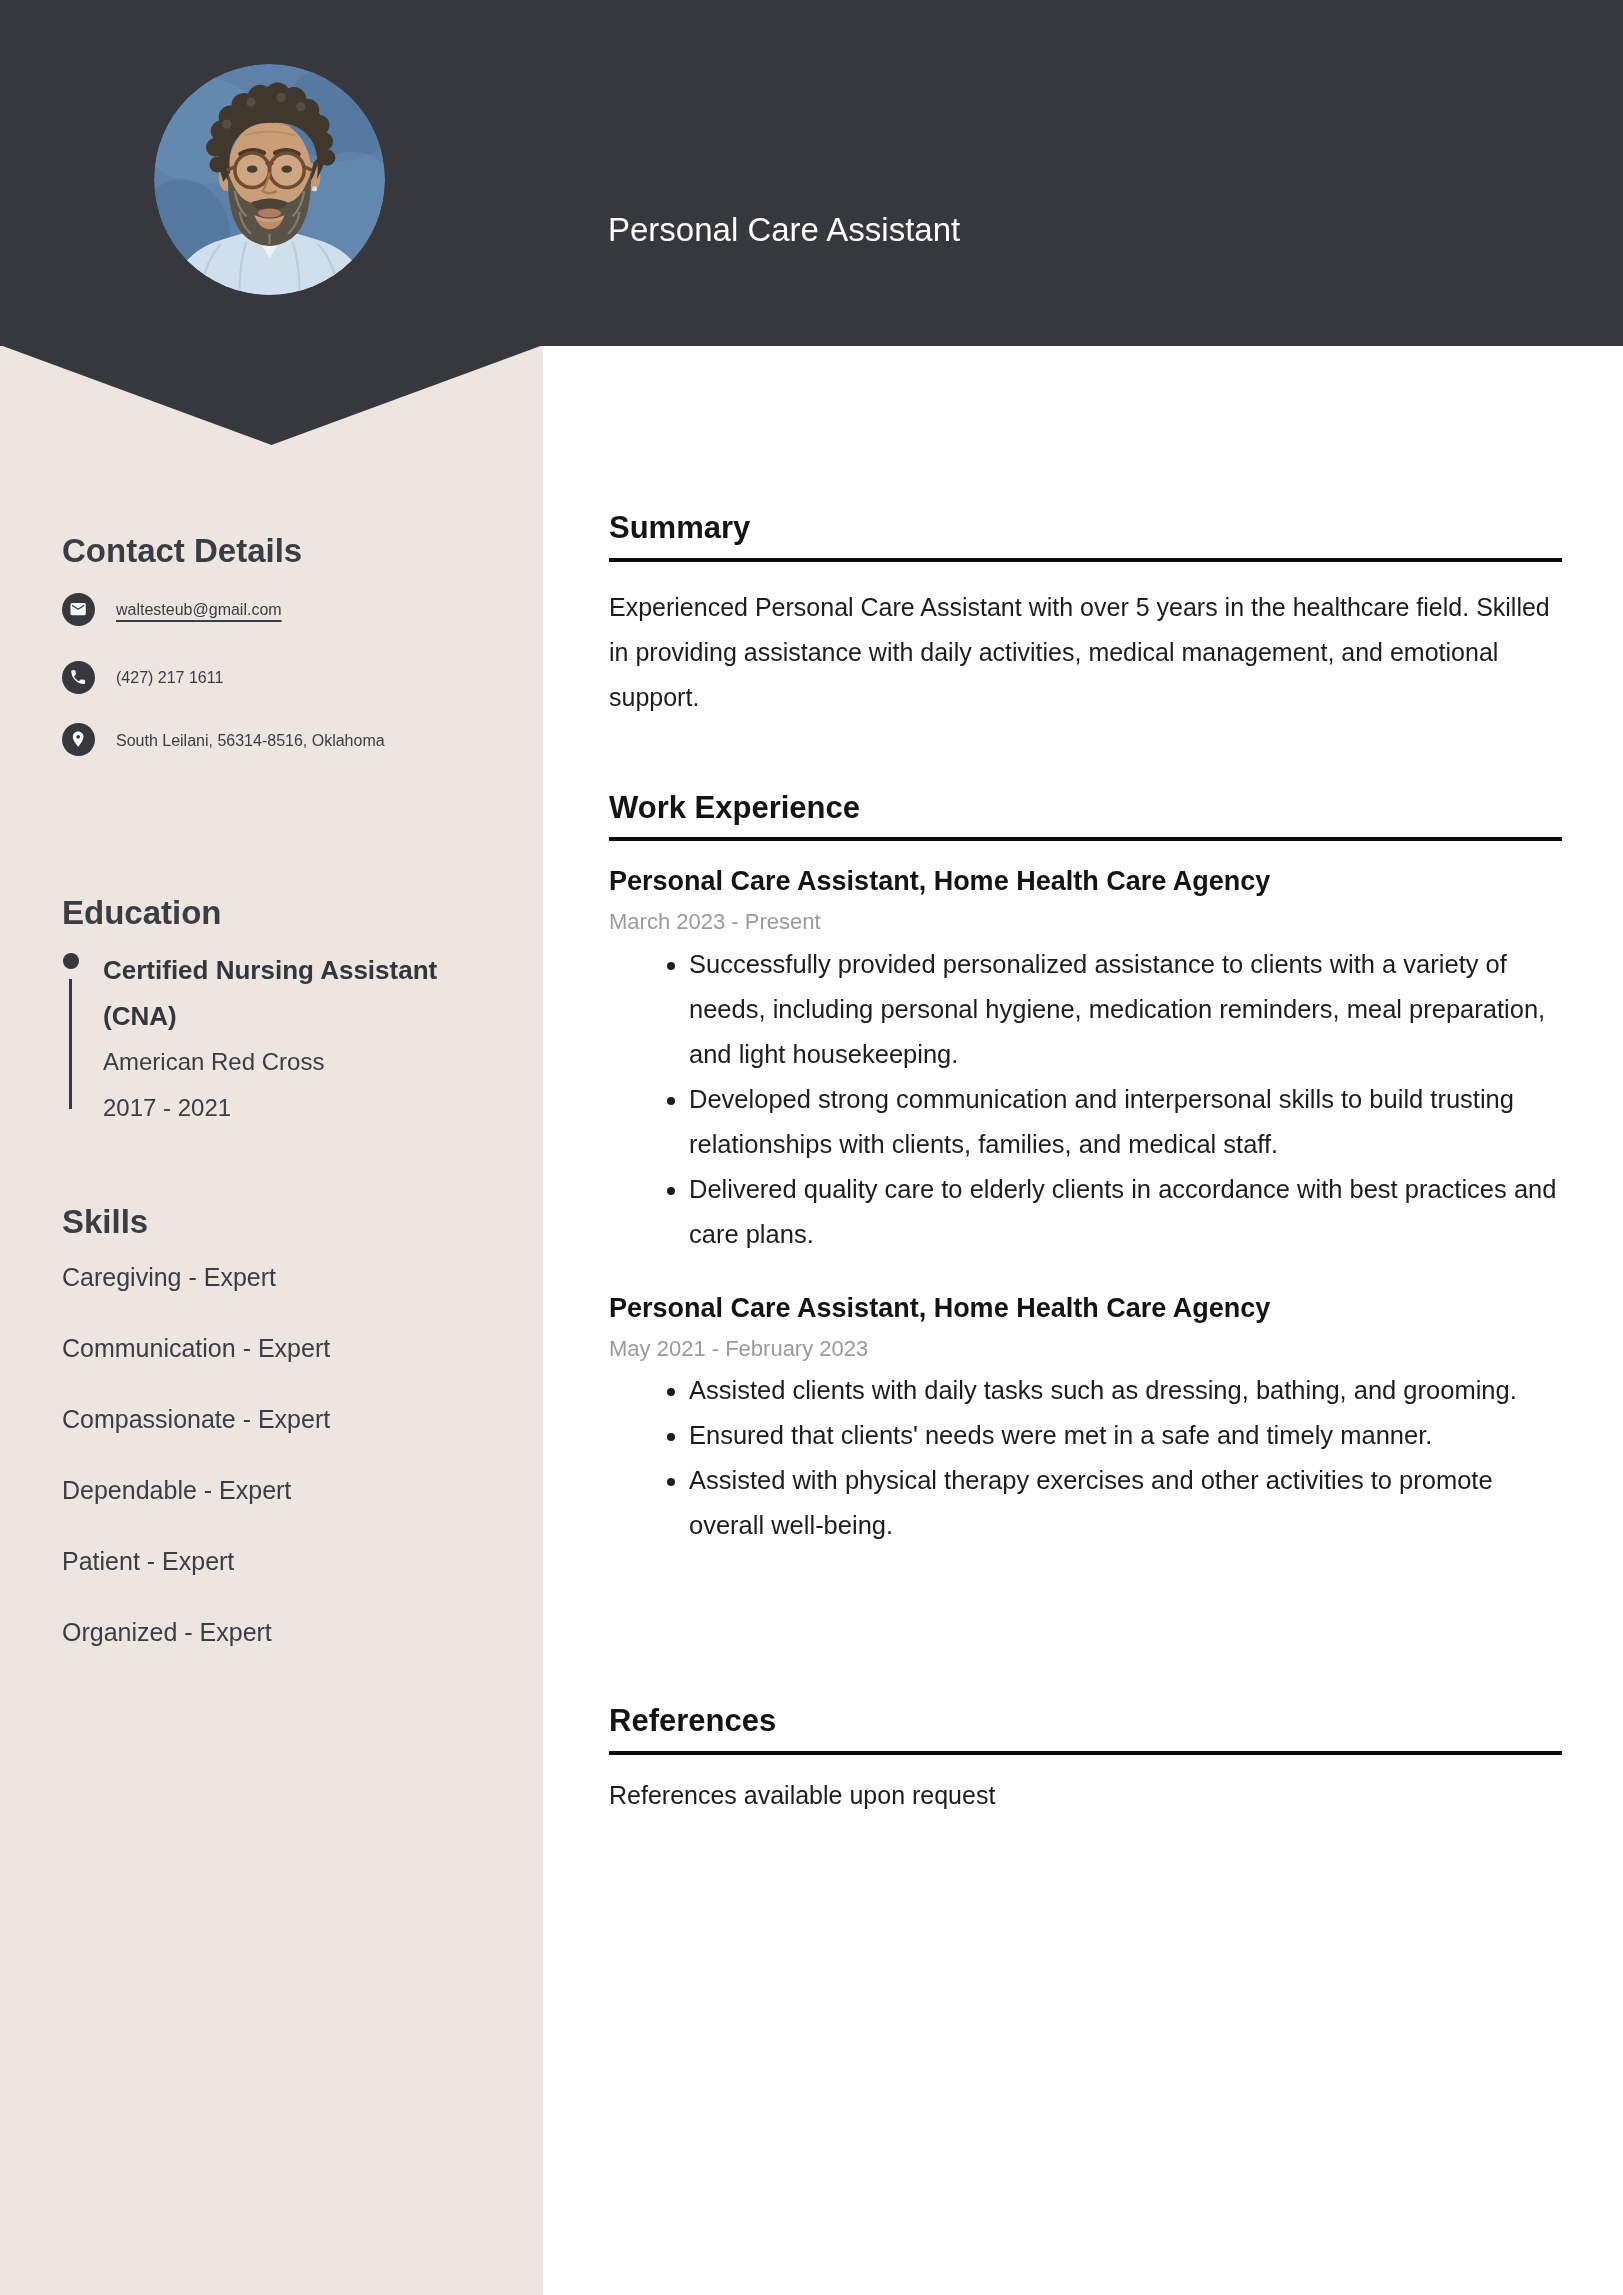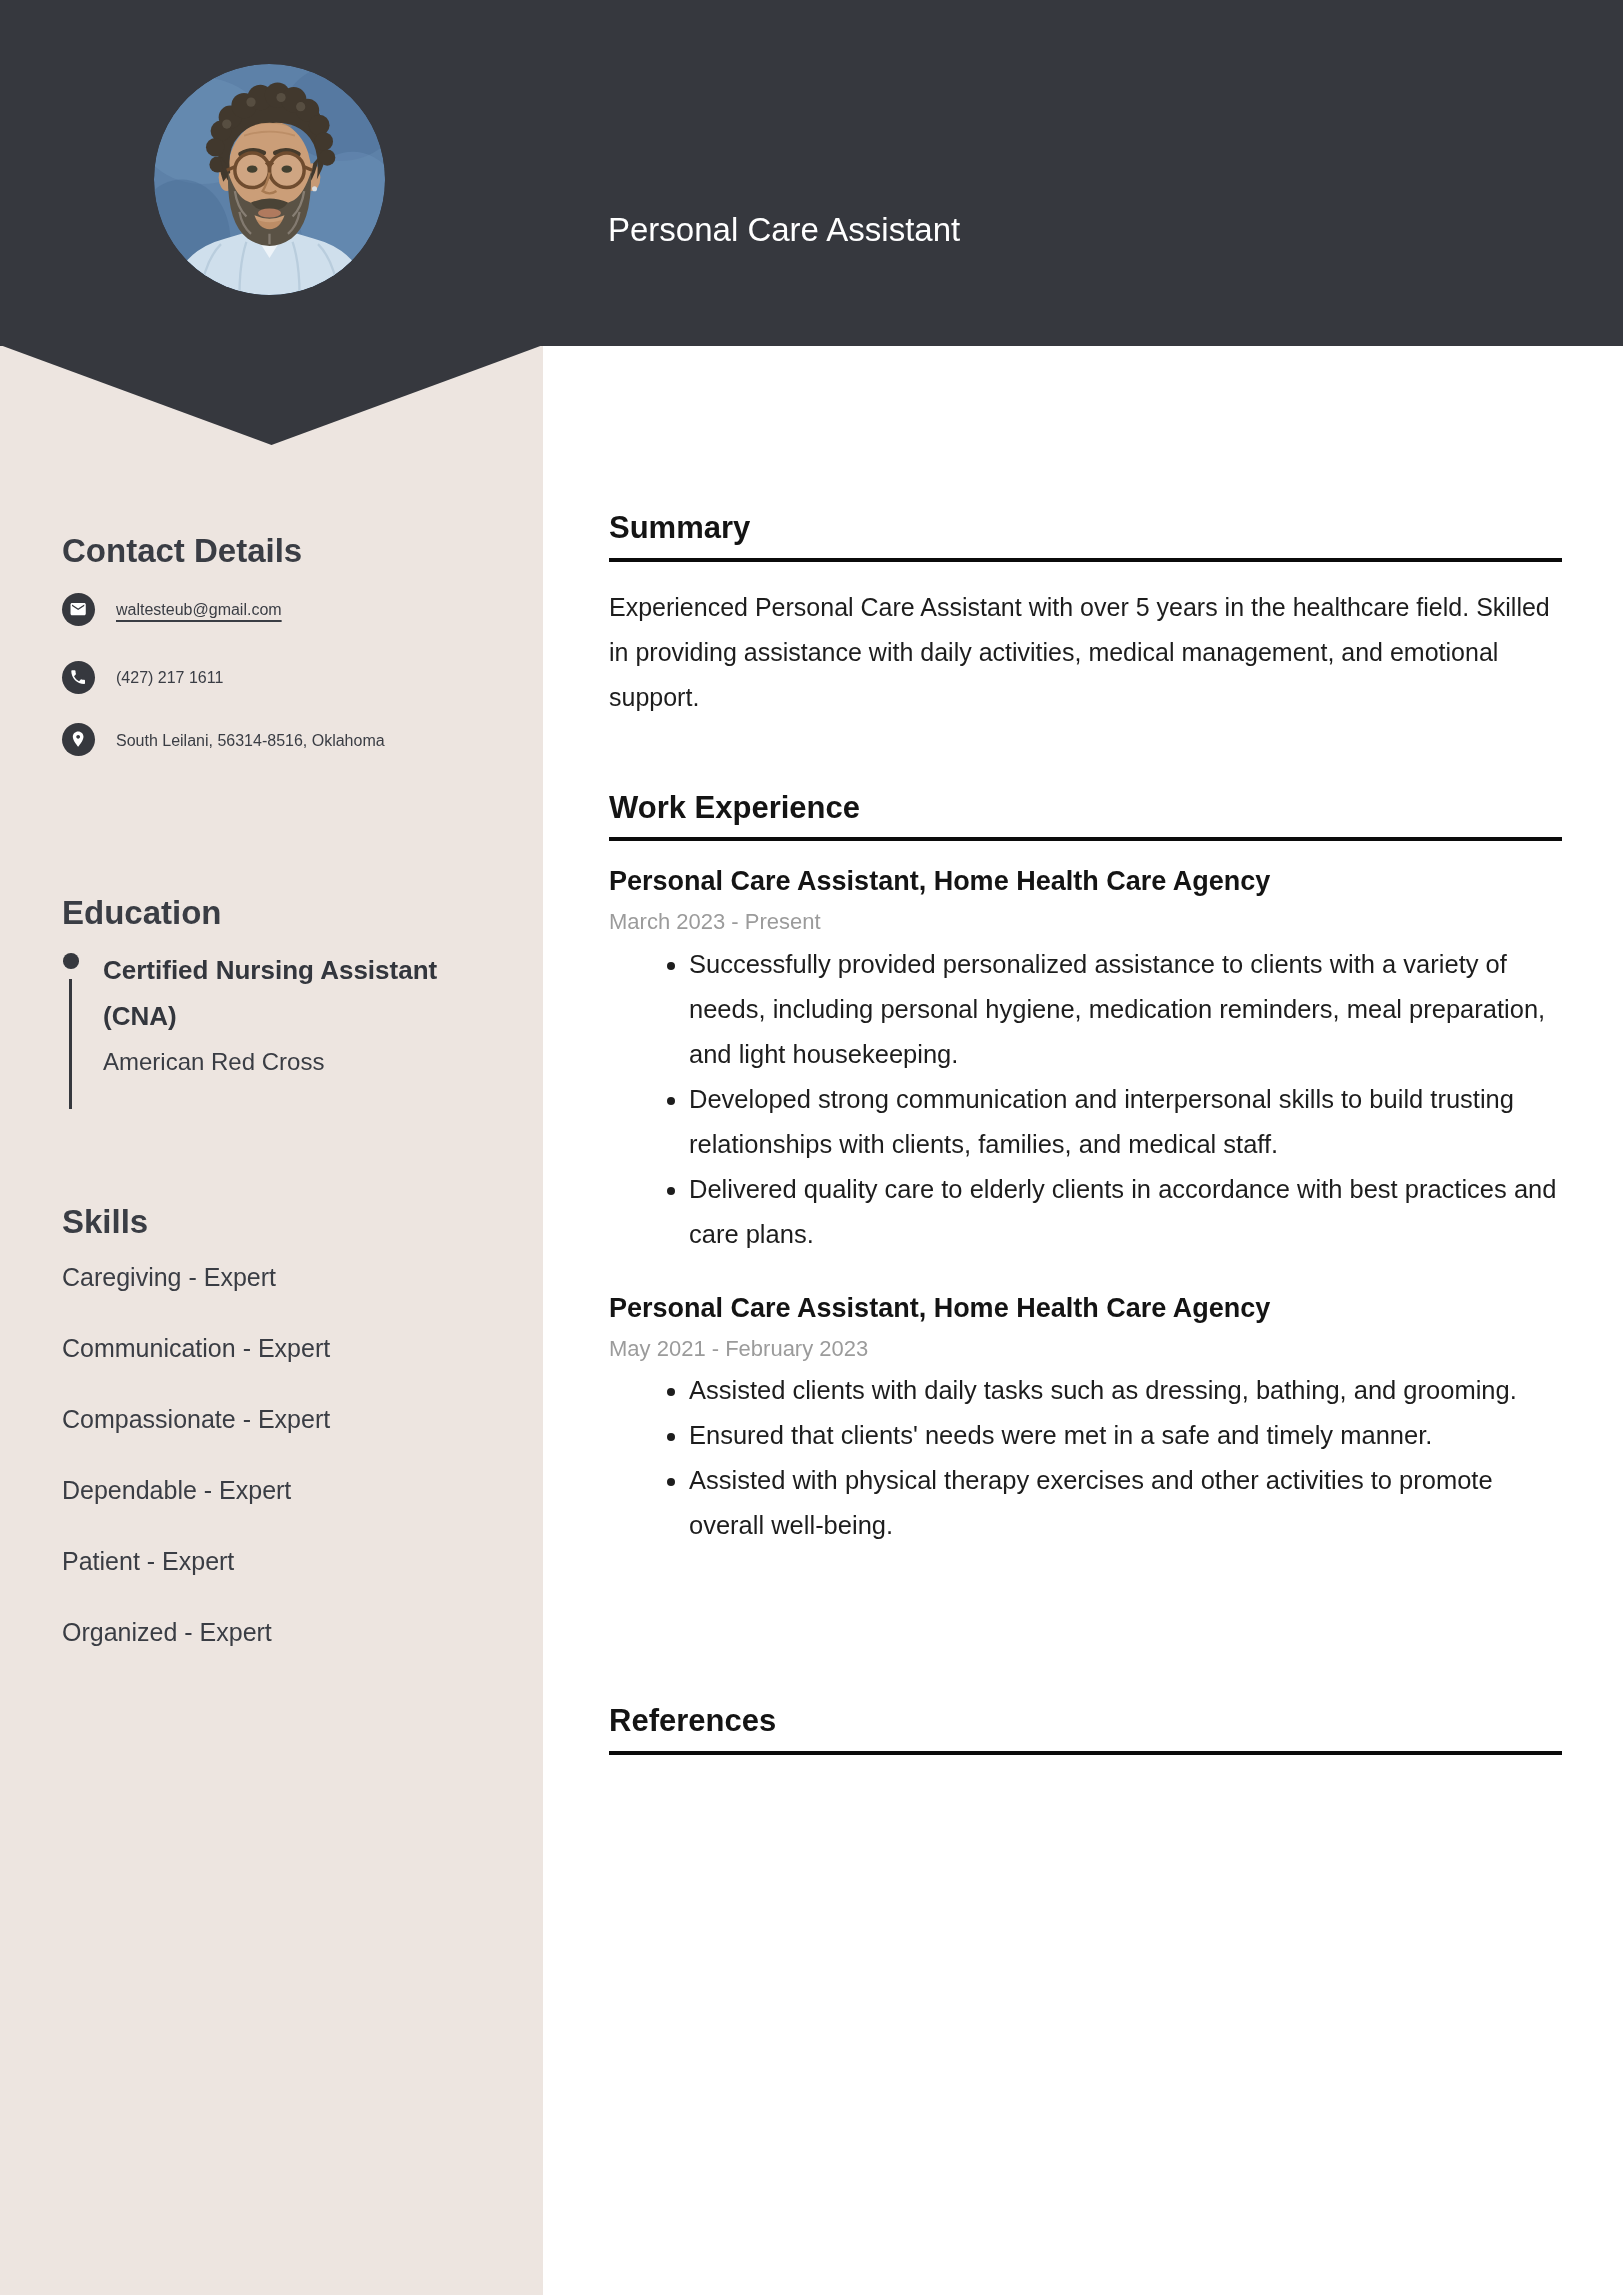--- a/index.html
+++ b/index.html
@@ -193,20 +193,21 @@
     </span>
     <span class="contact-text">South Leilani, 56314-8516, Oklahoma</span>
   </div>
 
   <div class="side-heading h-education">Education</div>
   <div class="edu-dot"></div>
   <div class="edu-line"></div>
   <div class="edu-text">
     <div class="edu-degree">Certified Nursing Assistant (CNA)</div>
     <div>American Red Cross</div>
+    <div>2017 - 2021</div>
   </div>
 
   <div class="side-heading h-skills">Skills</div>
   <div class="skills-list">
     <div class="skill-item">Caregiving - Expert</div>
     <div class="skill-item">Communication - Expert</div>
     <div class="skill-item">Compassionate - Expert</div>
     <div class="skill-item">Dependable - Expert</div>
     <div class="skill-item">Patient - Expert</div>
     <div class="skill-item">Organized - Expert</div>
@@ -230,15 +231,16 @@
   <div class="job-title jt-2">Personal Care Assistant, Home Health Care Agency</div>
   <div class="job-date jd-2">May 2021 - February 2023</div>
   <ul class="bullet-list bl-2">
     <li>Assisted clients with daily tasks such as dressing, bathing, and grooming.</li>
     <li>Ensured that clients' needs were met in a safe and timely manner.</li>
     <li>Assisted with physical therapy exercises and other activities to promote overall well-being.</li>
   </ul>
 
   <div class="main-heading h-references">References</div>
   <div class="rule rule-references"></div>
+  <div class="references-text">References available upon request</div>
 
 </div>
 
 
 </body></html>

